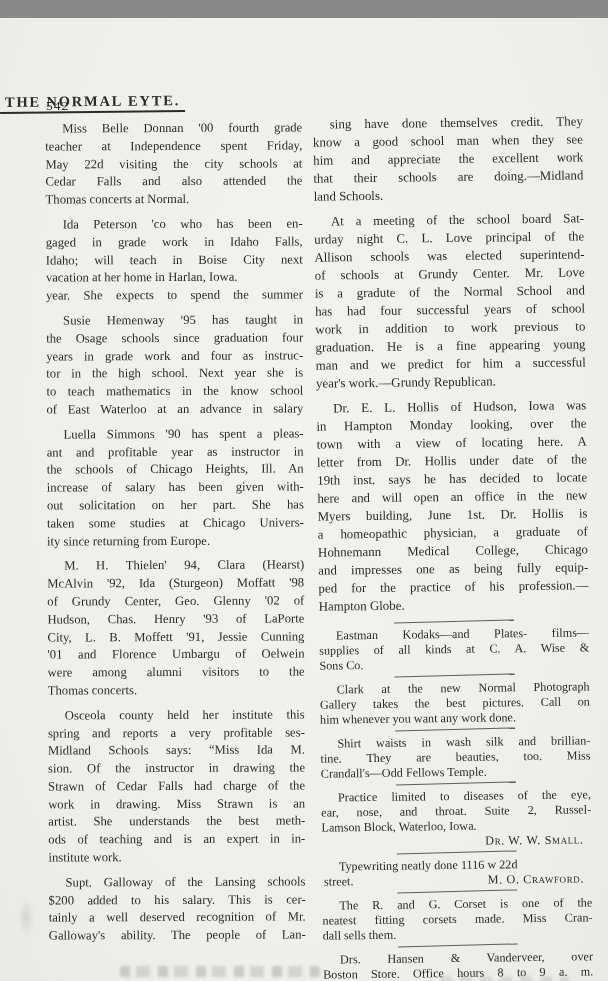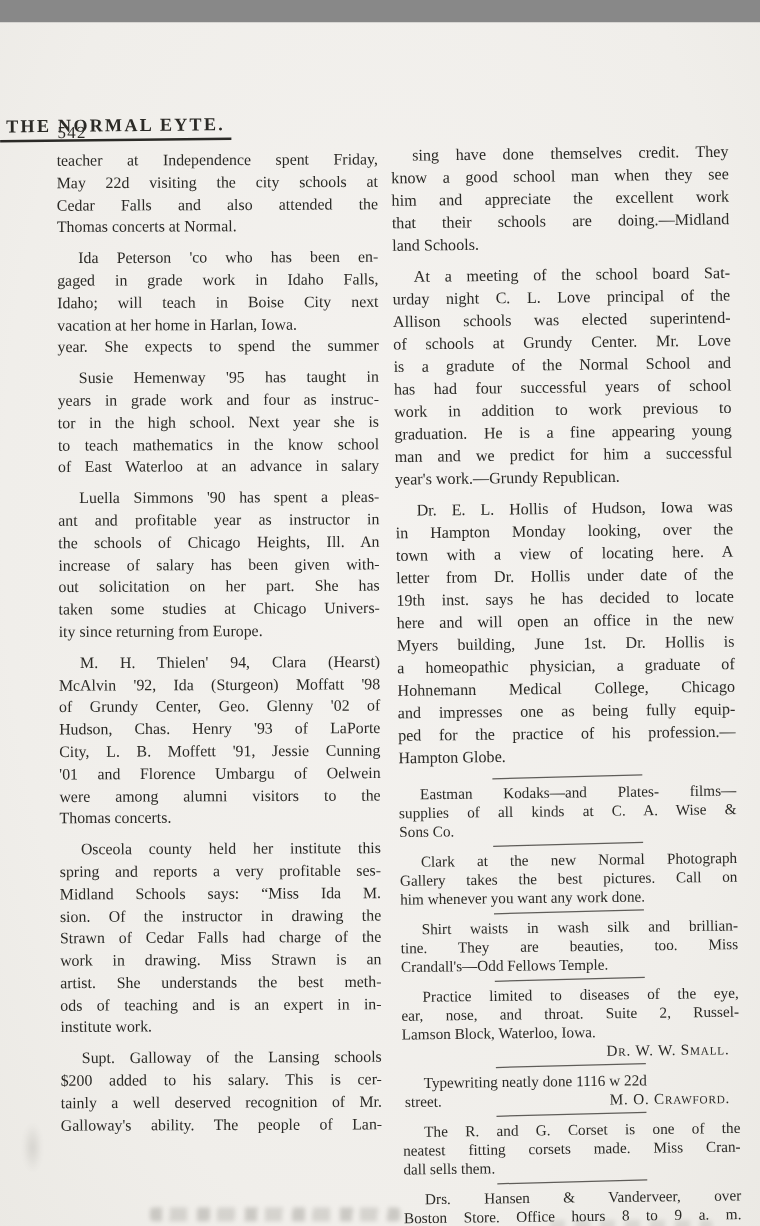--- a/index.html
+++ b/index.html
@@ -80,34 +80,36 @@
 <div class="page">
 
   <div class="page-number">542</div>
 
   <div class="masthead-wrap">
     <span class="masthead">THE NORMAL EYTE.</span>
   </div>
 
   <div class="col col-left">
       <div class="para">
+        <div class="line first">Miss Belle Donnan '00 fourth grade</div>
         <div class="line">teacher at Independence spent Friday,</div>
         <div class="line">May 22d visiting the city schools at</div>
         <div class="line">Cedar Falls and also attended the</div>
         <div class="line last">Thomas concerts at Normal.</div>
       </div>
       <div class="para">
         <div class="line first">Ida Peterson 'co who has been en-</div>
         <div class="line">gaged in grade work in Idaho Falls,</div>
         <div class="line">Idaho; will teach in Boise City next</div>
         <div class="line last">vacation at her home in Harlan, Iowa.</div>
         <div class="line">year. She expects to spend the summer</div>
       </div>
       <div class="para">
         <div class="line first">Susie Hemenway '95 has taught in</div>
+        <div class="line">the Osage schools since graduation four</div>
         <div class="line">years in grade work and four as instruc-</div>
         <div class="line">tor in the high school. Next year she is</div>
         <div class="line">to teach mathematics in the know school</div>
         <div class="line">of East Waterloo at an advance in salary</div>
       </div>
       <div class="para">
         <div class="line first">Luella Simmons '90 has spent a pleas-</div>
         <div class="line">ant and profitable year as instructor in</div>
         <div class="line">the schools of Chicago Heights, Ill. An</div>
         <div class="line">increase of salary has been given with-</div>

